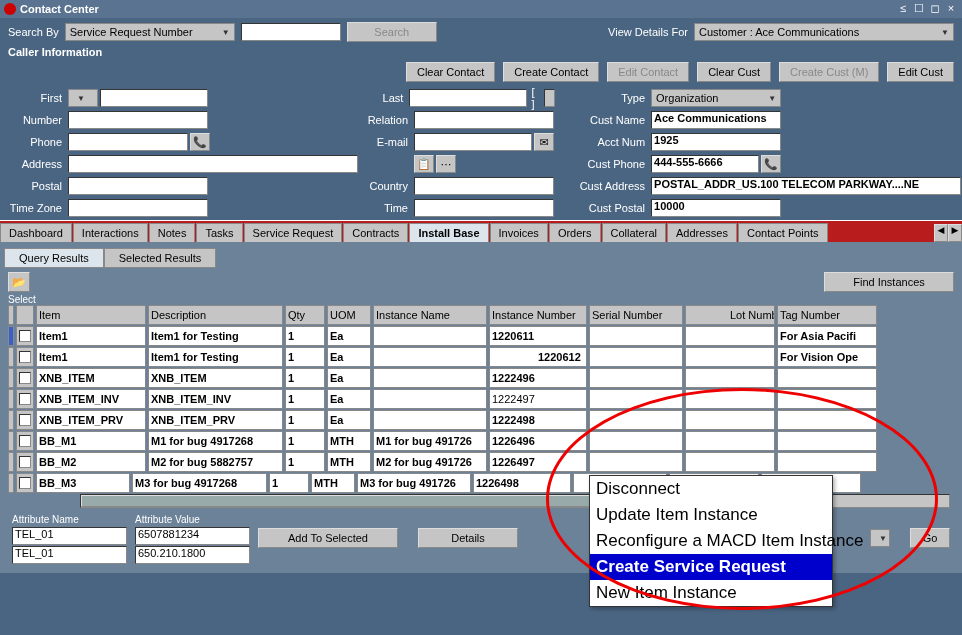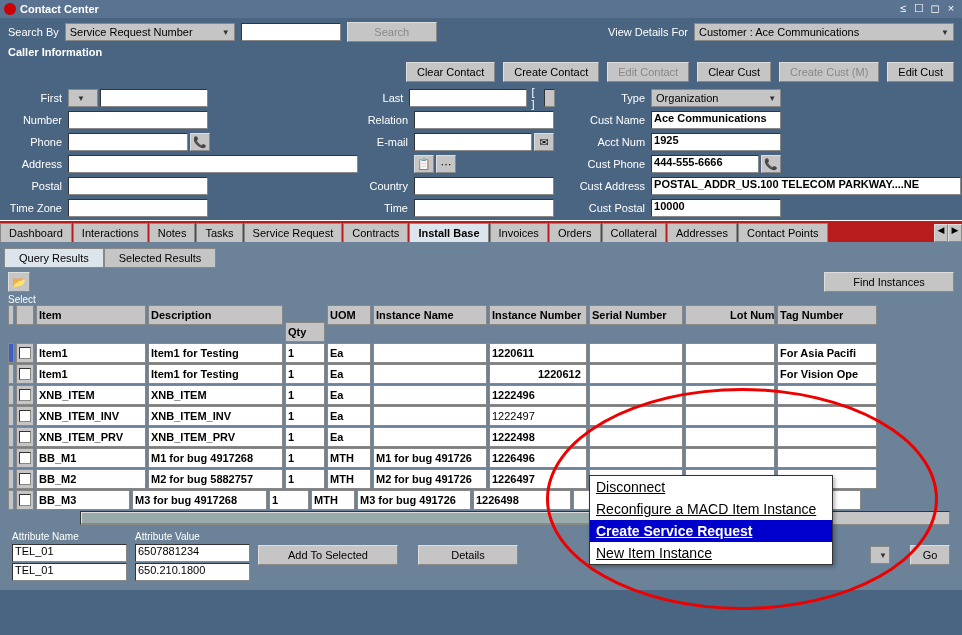--- a/index.html
+++ b/index.html
@@ -48,35 +48,35 @@
 .tool-icon { width: 22px; height: 20px; background: #c5c5c5; border: 1px outset #ddd; display: flex; align-items: center; justify-content: center; }
 .toolrow .spacer { flex: 1; }
 
 
 .grid-wrap { background: #6b8299; padding: 0 4px; }
 .select-lbl { color: #fff; font-size: 10px; }
 .grid { display: block; }
 .grid-header, .grid-row { display: flex; gap: 2px; margin-bottom: 1px; }
 .grid-header .gh, .grid-row .gc { background: #c5c5c5; border: 1px solid #888; height: 20px; display: flex; align-items: center; padding: 0 2px; overflow: hidden; white-space: nowrap; }
 .grid-row .gc { background: #fff; }
-.gh { font-weight: bold; }
+.gh { font-weight: normal; }
 .chkcol { width: 18px; justify-content: center; }
 .grid-row .gc.chkcol { background: #c5c5c5; }
 .chk { width: 12px; height: 12px; background: #fff; border: 1px inset #888; }
 .rowcursor { width: 6px; background: #c5c5c5; border: 1px solid #888; height: 20px; }
 .rowcursor.active { background: #3a5fcd; }
 
 
 .attr-area { display: flex; gap: 8px; padding: 4px 8px; align-items: flex-start; }
 .attr-col .ah { color: #fff; font-size: 10px; margin-bottom: 2px; }
 .attr-col .av { background: #fff; border: 1px inset #888; height: 18px; padding: 0 2px; margin-bottom: 1px; }
 
 
 .ctxmenu { position: absolute; background: #fff; border: 1px solid #333; box-shadow: 2px 2px 4px rgba(0,0,0,0.3); z-index: 100; }
-.ctxmenu .mi { padding: 3px 6px; font-size: 14px; cursor: pointer; white-space: nowrap; text-decoration: underline; }
+.ctxmenu .mi { padding: 3px 6px; font-size: 17px; cursor: pointer; white-space: nowrap; }
 .ctxmenu .mi.sel { background: #0000cc; color: #fff; font-weight: bold; }
 
 
 .ellipse-annot { position: absolute; border: 3px solid #e00; border-radius: 50%; pointer-events: none; z-index: 200; }
 
 .scrollbar-row { display: flex; padding: 0 4px 2px 72px; }
 .hscroll { flex: 1; height: 14px; background: #c5c5c5; border: 1px inset #888; position: relative; }
 .hscroll .thumb { position: absolute; left: 0; top: 0; width: 60%; height: 100%; background: #9aa; border: 1px outset #ddd; }
 </style>
 </head>
@@ -248,21 +248,21 @@
   </div>
   <div class="select-lbl" style="margin-left:4px">Select</div>
 
   <div class="grid-wrap">
     <div class="grid" id="grid">
         <div class="grid-header">
           <div class="rowcursor"></div>
           <div class="gh chkcol"></div>
           <div class="gh" style="width: 110px;">Item</div>
           <div class="gh" style="width: 135px;">Description</div>
-          <div class="gh" style="width: 40px; margin-top: 17px;">Qty</div>
+          <div class="gh" style="width: 40px;">Qty</div>
           <div class="gh" style="width: 44px;">UOM</div>
           <div class="gh" style="width: 114px;">Instance Name</div>
           <div class="gh" style="width: 98px;">Instance Number</div>
           <div class="gh" style="width: 94px;">Serial Number</div>
           <div class="gh" style="width: 90px; padding-left: 44px;">Lot Number</div>
           <div class="gh" style="width: 100px;">Tag Number</div>
         </div>
         <div class="grid-row">
           <div class="rowcursor active"></div>
           <div class="gc chkcol">
@@ -409,18 +409,19 @@
       <div class="combo" style="width:20px">
           <span class="arrow">▼</span>
         </div>
       <button class="btn" style="width:40px">Go</button>
     </div>
   </div>
 </div>
 
 <div class="ctxmenu" id="ctxmenu" style="left:589px;top:475px;width:244px">
     <div class="mi">Disconnect</div>
+    <div class="mi">Update Item Instance</div>
     <div class="mi">Reconfigure a  MACD Item Instance</div>
     <div class="mi sel">Create Service Request</div>
     <div class="mi">New Item Instance</div>
   </div>
 
 <div class="ellipse-annot" style="left:546px;top:388px;width:392px;height:222px"></div>
 
 </body></html>

